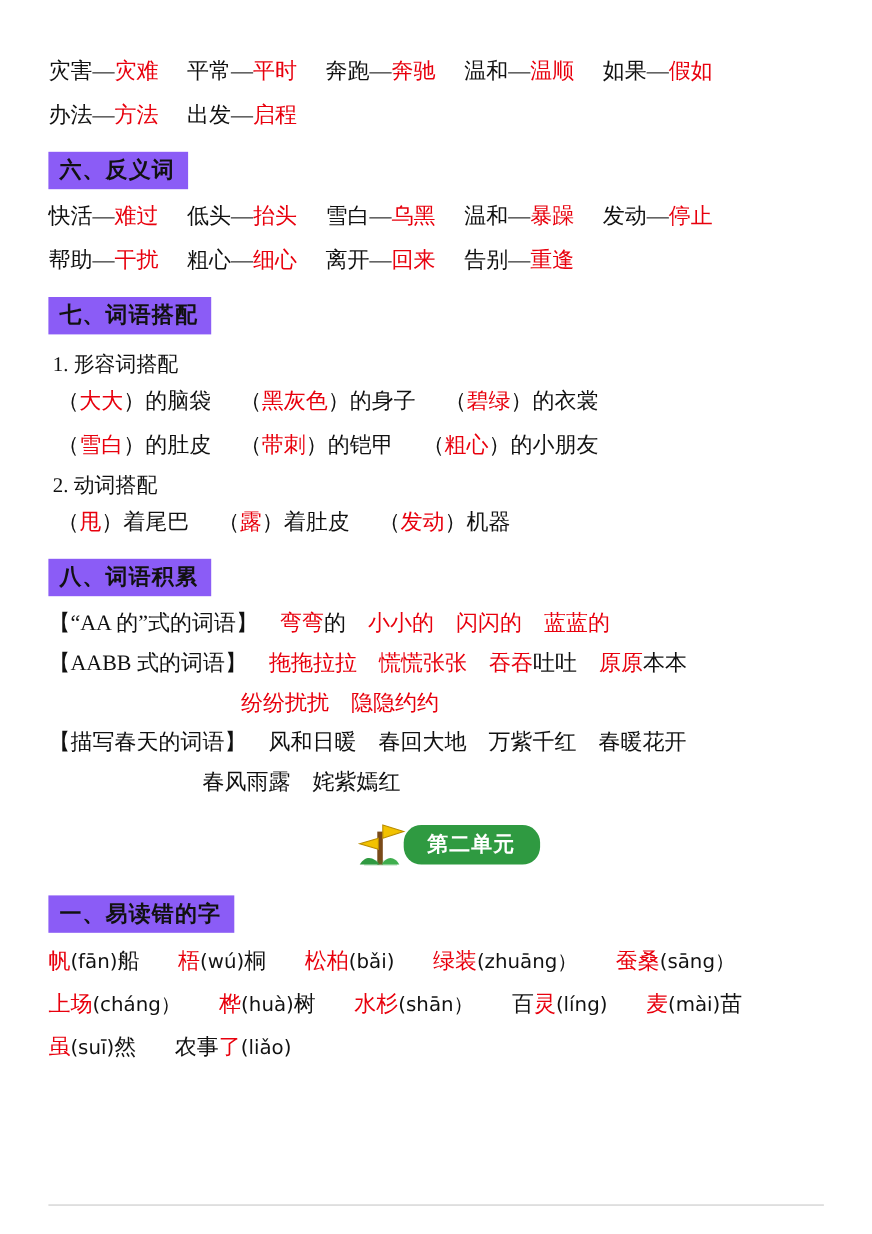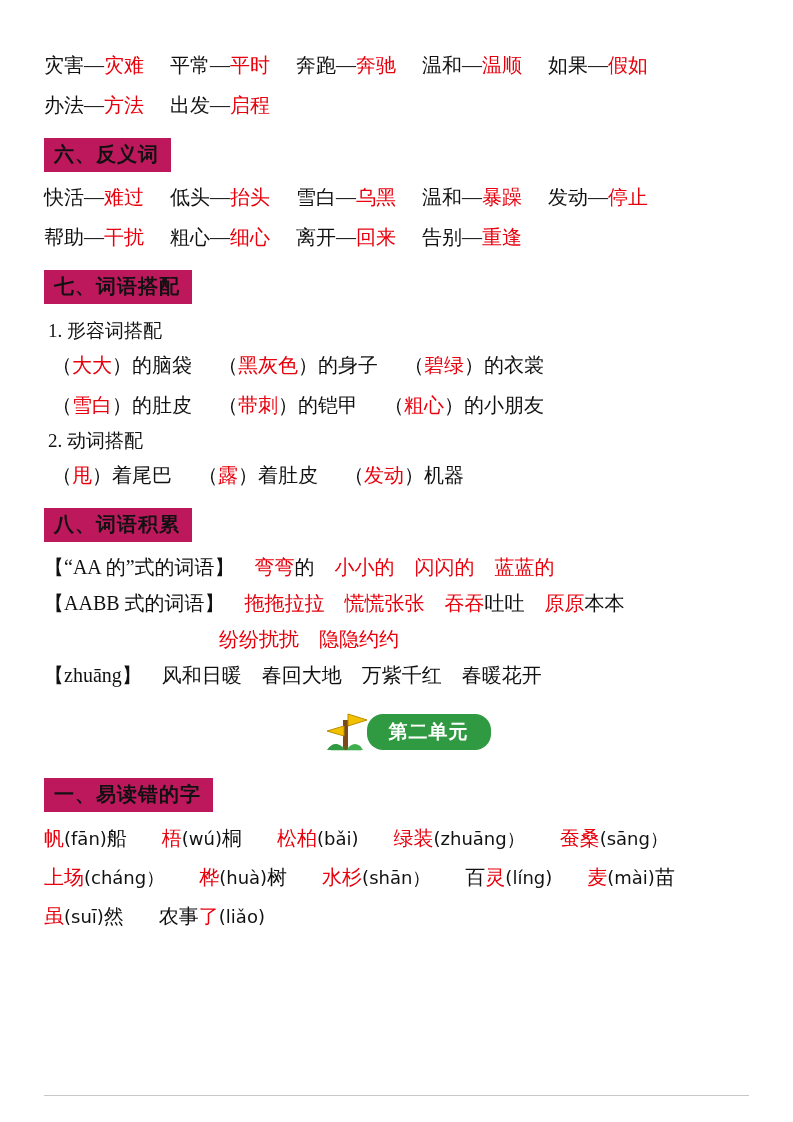--- a/index.html
+++ b/index.html
@@ -30,21 +30,21 @@
     font-size: 20px;
     line-height: 34px;
     margin: 0 0 6px 0;
   }
   .line.gap-lg > span { margin-right: 26px; }
   .line.gap-md > span { margin-right: 20px; }
   .red { color: #e8000d; }
   .blk { color: #111111; }
   .section-head {
     display: inline-block;
-    background: #be185d;
+    background: #8b5cf6;
     color: #111111;
     font-size: 20px;
     font-weight: bold;
     padding: 3px 12px 4px 10px;
     margin: 10px 0 8px 0;
     letter-spacing: 1px;
   }
   .sub-head {
     font-size: 19px;
     margin: 6px 0 4px 4px;
@@ -178,25 +178,29 @@
       <span><span class="red">慌慌张张</span></span>
       <span><span class="red">吞吞</span><span class="blk">吐吐</span></span>
       <span><span class="red">原原</span><span class="blk">本本</span></span>
     </div>
     <div class="line gap-md acc-line center-ind2">
       <span><span class="red">纷纷扰扰</span></span>
       <span><span class="red">隐隐约约</span></span>
     </div>
 
     <div class="line gap-md acc-line">
-      <span class="blk">【zhuāng】</span>
+      <span class="blk">【描写春天的词语】</span>
       <span class="blk">风和日暖</span>
       <span class="blk">春回大地</span>
       <span class="blk">万紫千红</span>
       <span class="blk">春暖花开</span>
+    </div>
+    <div class="line gap-md acc-line center-ind">
+      <span class="blk">春风雨露</span>
+      <span class="blk">姹紫嫣红</span>
     </div>
   </div>
 
   <div class="unit-banner">
     <span class="flag-icon">
       <svg width="46" height="44" viewBox="0 0 46 44" xmlns="http://www.w3.org/2000/svg">
         <rect x="20" y="10" width="5" height="30" fill="#7a4a18"></rect>
         <polygon points="25,4 44,10 25,16" fill="#f2c200" stroke="#b98c00" stroke-width="1"></polygon>
         <polygon points="21,16 4,21 21,26" fill="#f2c200" stroke="#b98c00" stroke-width="1"></polygon>
         <path d="M8 41 L38 41 L38 36 L8 36 Z" fill="#2f9a41" opacity="0.25"></path>

